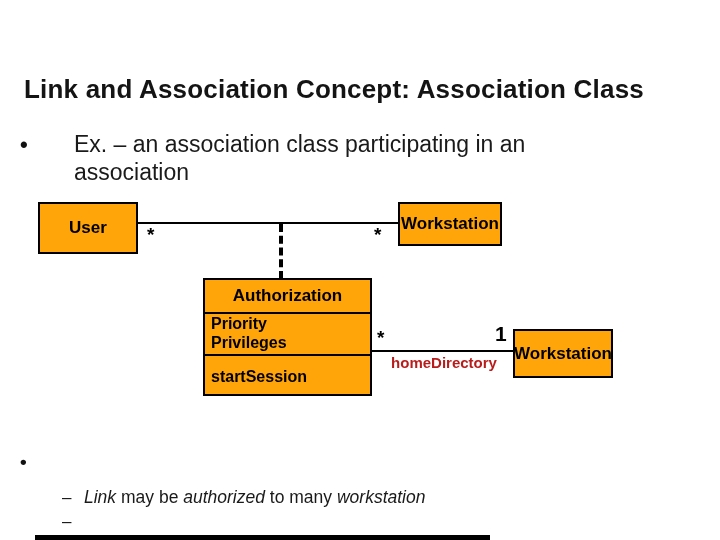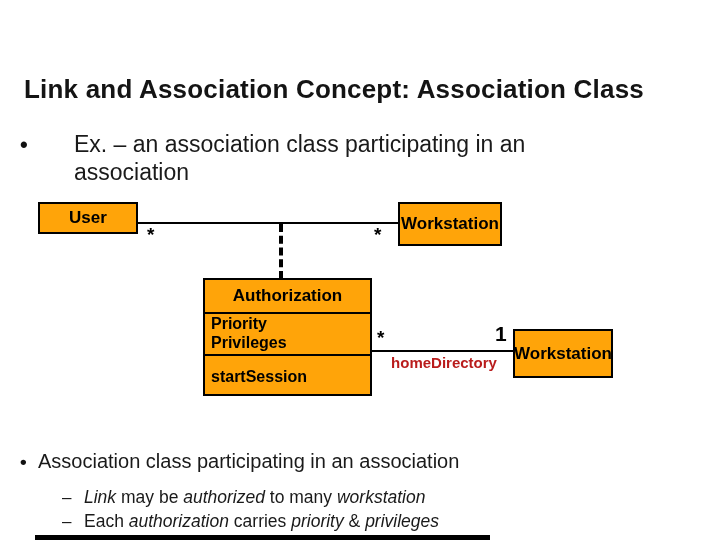--- a/index.html
+++ b/index.html
@@ -23,21 +23,21 @@
   .s1-text{left:84px;top:487px;width:600px;font-size:17.5px;color:#1a1a1a;}
   .s2-marker{left:62px;top:512px;}
   .s2-text{left:84px;top:511px;width:600px;font-size:17.5px;color:#1a1a1a;}
   .clip-bar{position:absolute;left:35px;top:535px;width:455px;height:5px;background:#000;}
   
   .uml-box{
     position:absolute;background:#ffa409;border:2px solid #000;
     box-sizing:border-box;display:flex;align-items:center;justify-content:center;
     font-weight:700;font-size:17px;color:#000;
   }
-  .user-box{left:38px;top:202px;width:100px;height:32px;}
+  .user-box{left:38px;top:202px;width:100px;height:52px;}
   .ws1-box{left:398px;top:202px;width:104px;height:44px;}
   .ws2-box{left:513px;top:329px;width:100px;height:49px;}
   .assoc-line{position:absolute;background:#000;height:2px;}
   .line1{left:138px;top:222px;width:260px;}
   .line2{left:371px;top:350px;width:142px;}
   .dashed-line{
     position:absolute;left:279px;top:224px;height:55px;width:0;
     border-left:4px dashed #000;
   }
   .mult{position:absolute;font-weight:700;font-size:19px;color:#000;}
@@ -97,23 +97,21 @@
   <div class="assoc-line line2"></div>
   <span class="mult mult-auth">*</span>
   <span class="mult mult-ws2">1</span>
   <div class="assoc-name">homeDirectory</div>
 
   <div class="uml-box ws2-box">
     <span>Workstation</span>
   </div>
 
   <div class="bullet-marker b2-marker">•</div>
-  <div class="bullet-row b2-text">Association class participating in an association</div>
 
   <div class="bullet-row sub-marker s1-marker">–</div>
   <div class="bullet-row s1-text"><span style="font-style: italic;">Link</span><span> may be </span><span style="font-style: italic; margin-top: 20px;">authorized</span><span> to many </span><span style="font-style: italic;">workstation</span></div>
 
   <div class="bullet-row sub-marker s2-marker">–</div>
-  <div class="bullet-row s2-text"><span>Each </span><span style="font-style: italic;">authorization</span><span> carries </span><span style="font-style: italic;">priority</span><span> &amp; </span><span style="font-style: italic;">privileges</span></div>
 
   <div class="clip-bar"></div>
 
 </div>
 
 </body></html>

